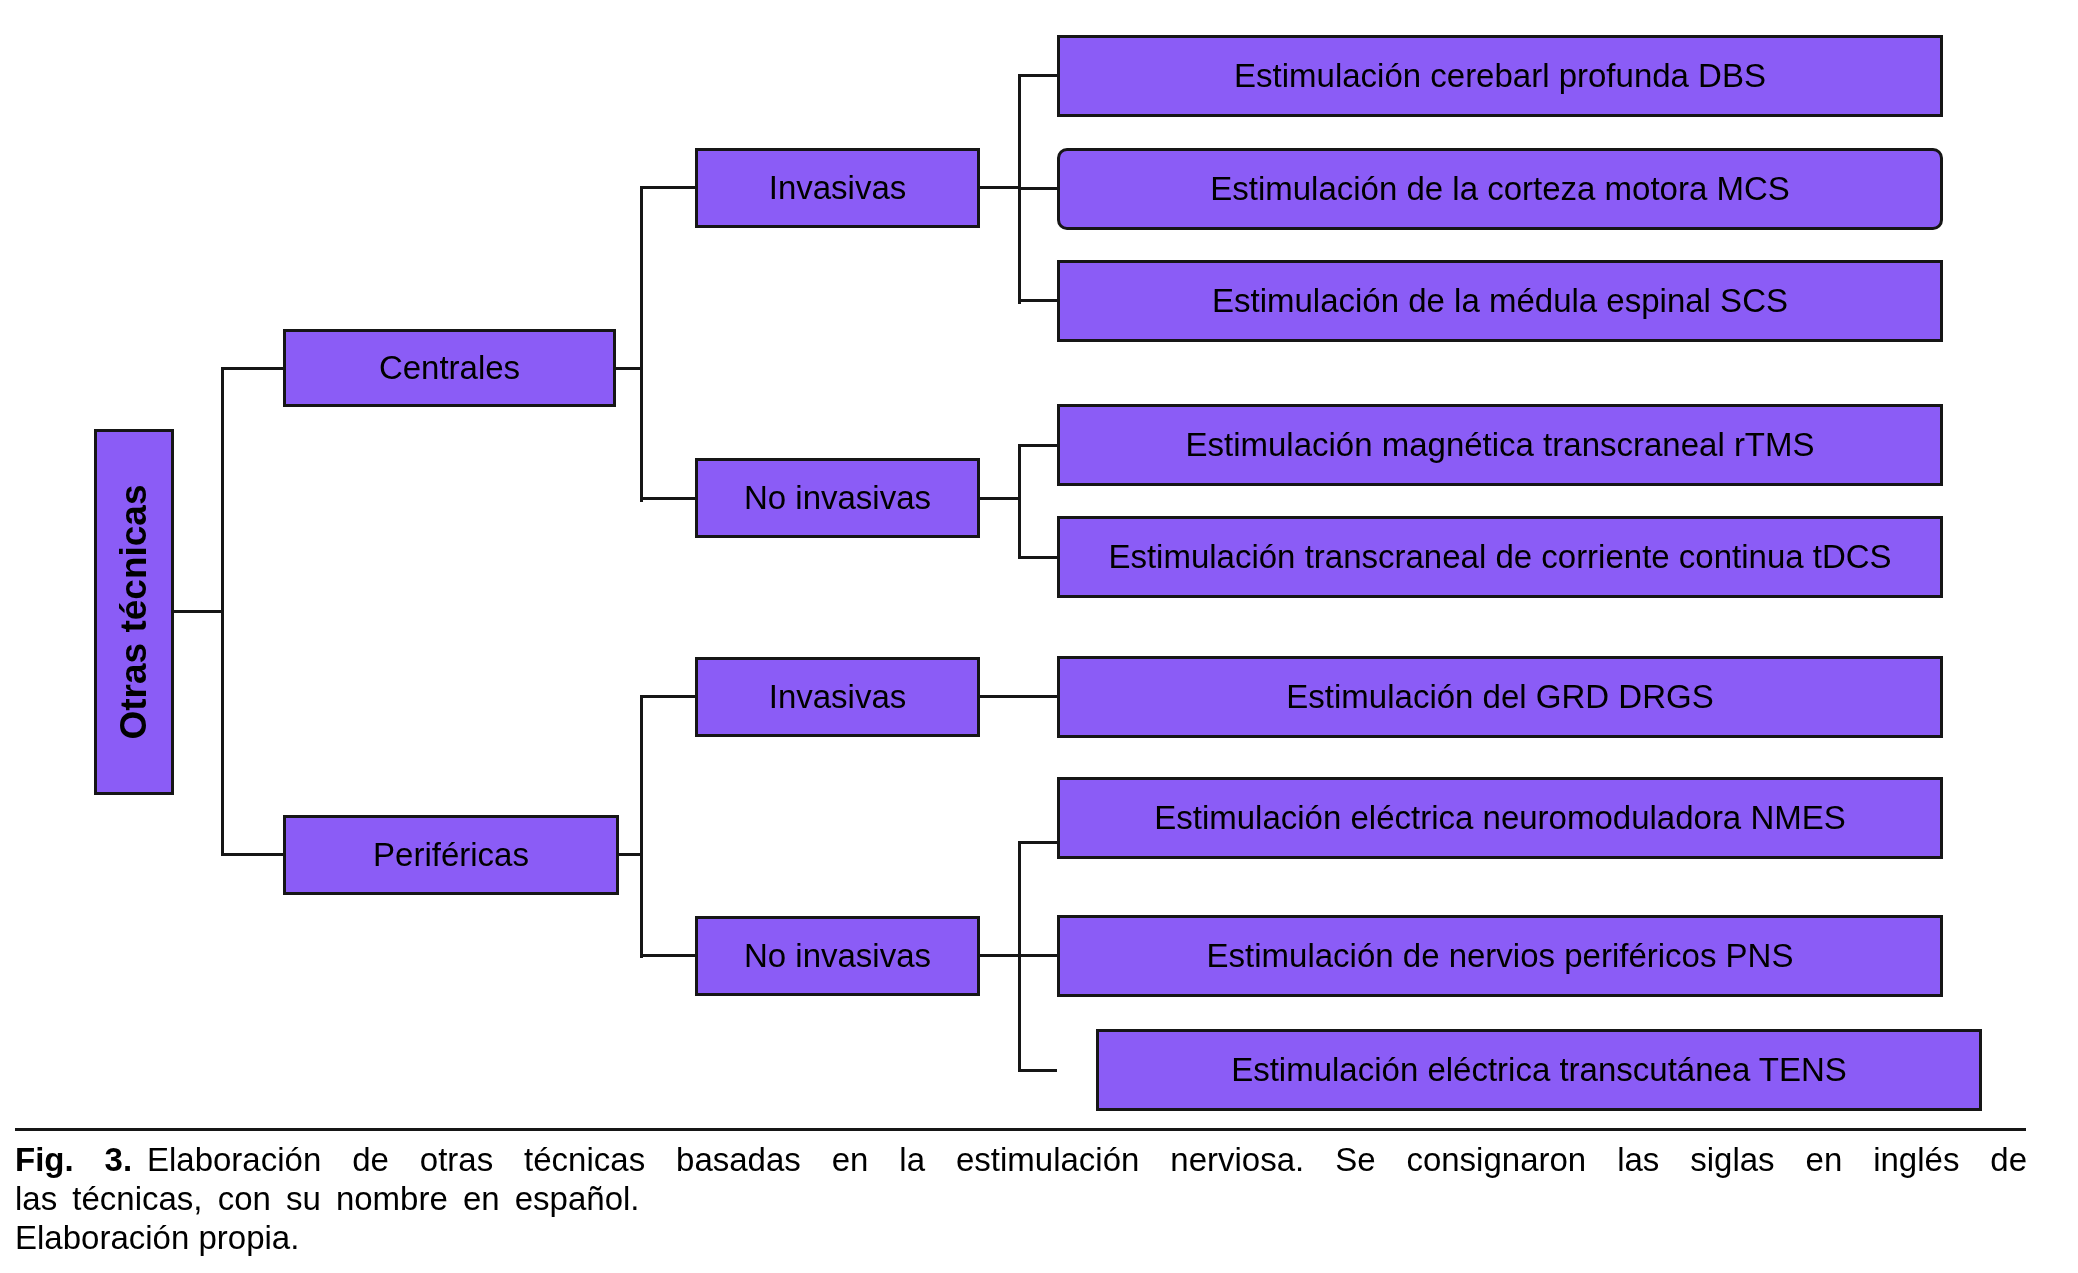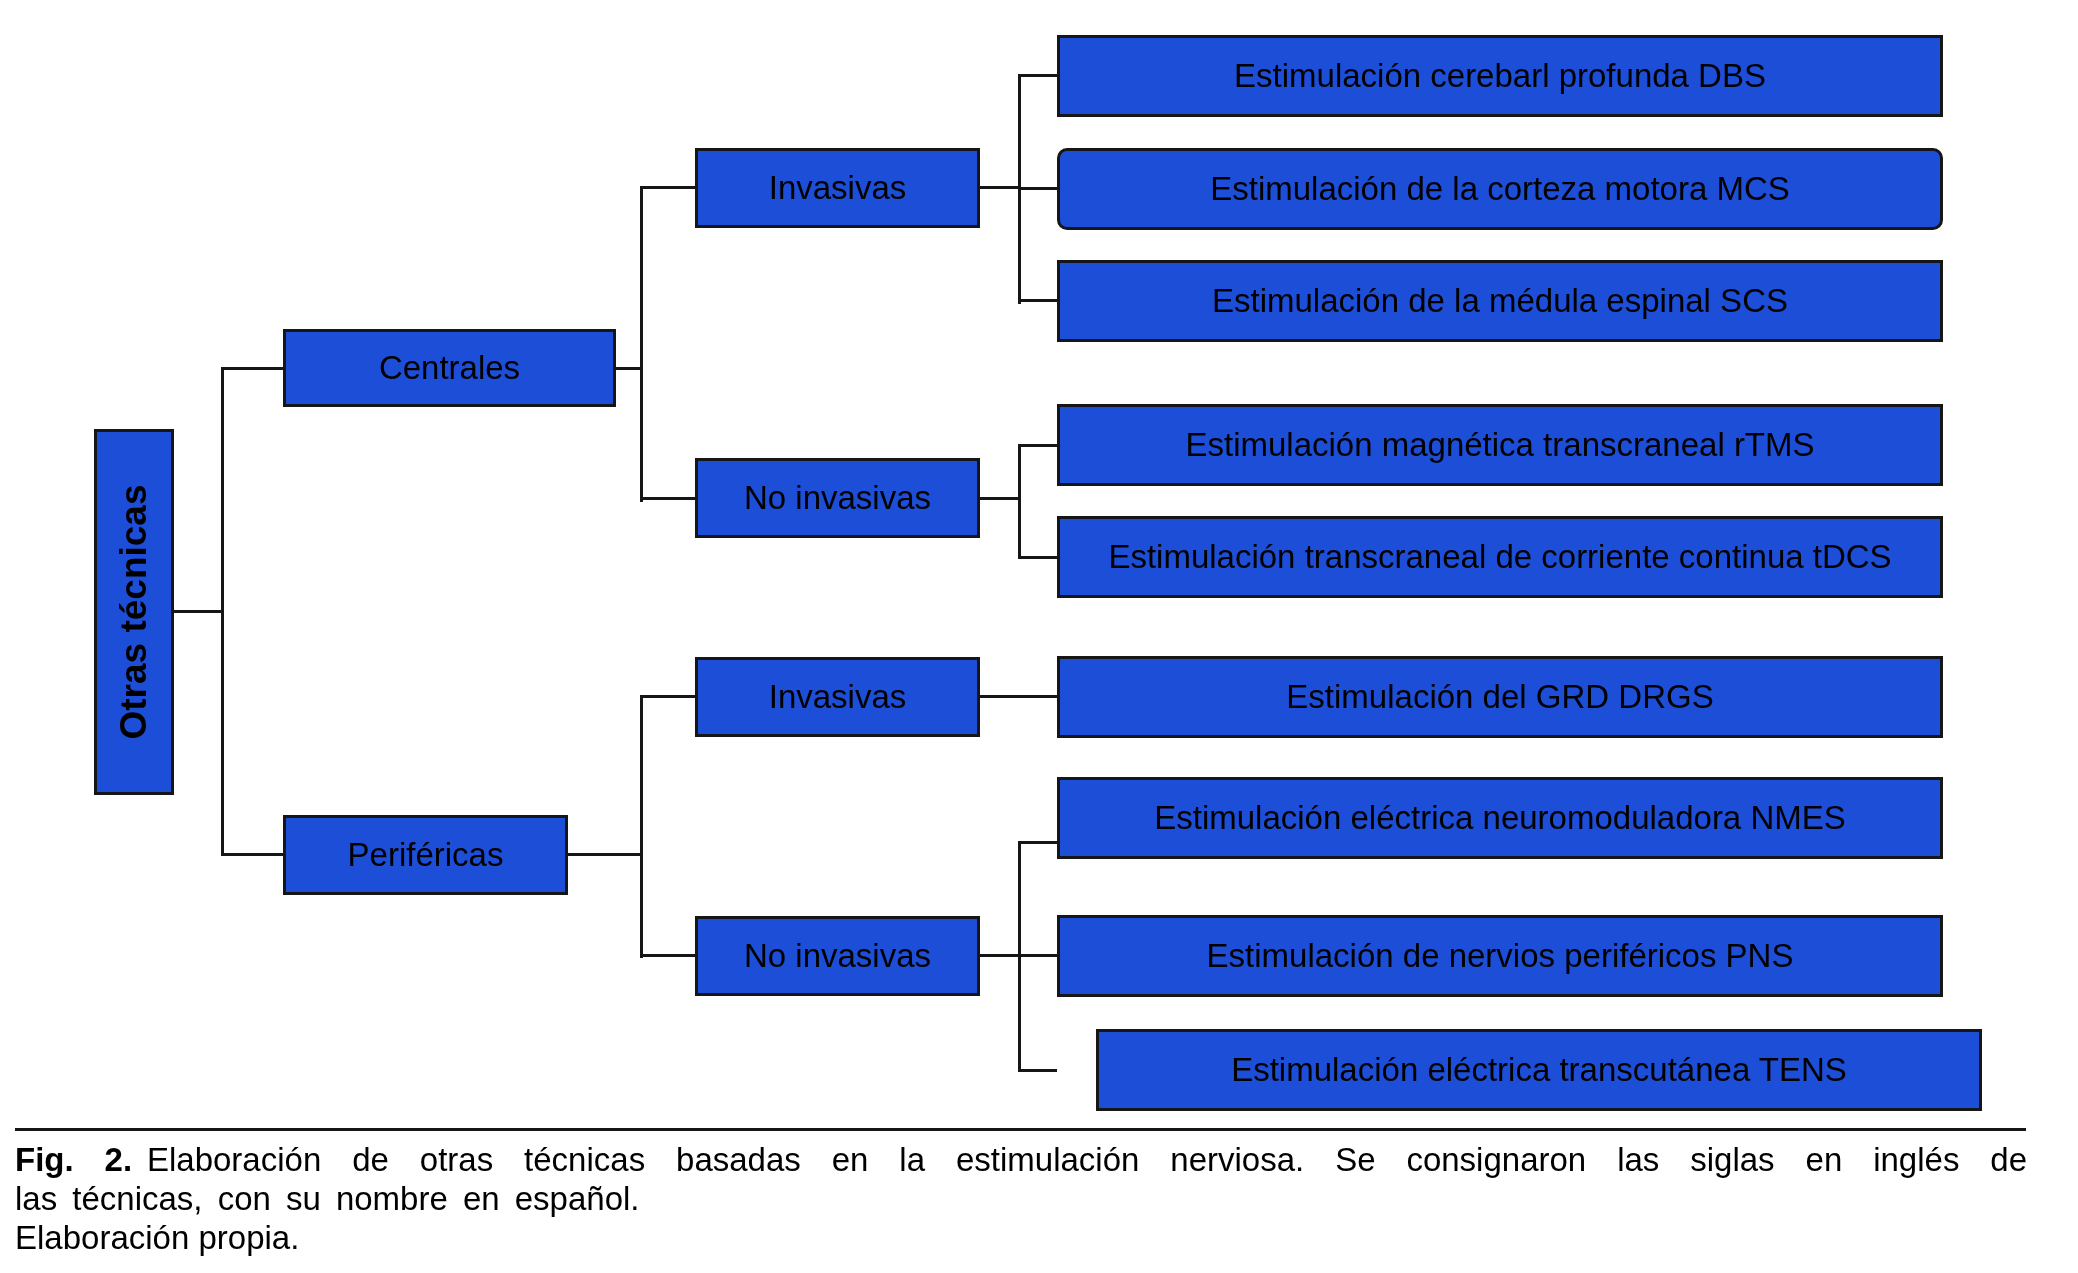--- a/index.html
+++ b/index.html
@@ -3,35 +3,35 @@
 <meta charset="utf-8">
 <style>
   :root { --line:#161616; --text:#000000; --bg:#ffffff; }
   html,body { margin:0; padding:0; background:var(--bg); }
   .canvas {
     position:relative; width:2078px; height:1273px; background:var(--bg);
     font-family:"Liberation Sans","DejaVu Sans",sans-serif; color:var(--text);
     overflow:hidden;
   }
   .box {
-    position:absolute; box-sizing:border-box; background:#1d4ed8;
+    position:absolute; box-sizing:border-box; background:#8b5cf6;
     border:3px solid var(--line);
     display:flex; align-items:center; justify-content:center;
     text-align:center; font-size:33px; line-height:1.15; color:var(--text);
   }
   .seg { position:absolute; background:var(--line); }
   
   #root-box   { left:94px;  top:429px; width:80px;  height:366px; }
   #root-box .vlabel {
     position:absolute; left:50%; top:50%;
     transform:translate(-50%,-50%) rotate(-90deg);
     white-space:nowrap; font-size:37px; font-weight:bold;
   }
   #centrales   { left:283px; top:329px; width:333px; height:78px; }
-  #perifericas { left:283px; top:815px; width:285px; height:80px;text-align:right; }
+  #perifericas { left:283px; top:815px; width:336px; height:80px;text-align:right; }
   #inv-top     { left:695px; top:148px; width:285px; height:80px; }
   #noinv-top   { left:695px; top:458px; width:285px; height:80px; }
   #inv-bot     { left:695px; top:657px; width:285px; height:80px; }
   #noinv-bot   { left:695px; top:916px; width:285px; height:80px; }
   .leaf { left:1057px; width:886px; height:82px; }
   #leaf-dbs  { top:35px; }
   #leaf-mcs  { top:148px;border-radius:10px; }
   #leaf-scs  { top:260px; }
   #leaf-rtms { top:404px; }
   #leaf-tdcs { top:516px; }
@@ -130,19 +130,19 @@
   <div class="box leaf" id="leaf-pns">
     <span>Estimulación de nervios periféricos PNS</span>
   </div>
   <div class="box leaf" id="leaf-tens">
     <span>Estimulación eléctrica transcutánea TENS</span>
   </div>
 
   <div class="seg" id="divider"></div>
   <div class="caption">
     <div class="cap-line1">
-      <span class="figlab">Fig. 2.</span><span>Elaboración de otras técnicas basadas en la estimulación nerviosa. Se consignaron las siglas en inglés de</span>
+      <span class="figlab">Fig. 3.</span><span>Elaboración de otras técnicas basadas en la estimulación nerviosa. Se consignaron las siglas en inglés de</span>
     </div>
     <div class="cap-line2">las técnicas, con su nombre en español.</div>
     <div class="cap-line3">Elaboración propia.</div>
   </div>
 
 </div>
 
 </body></html>

